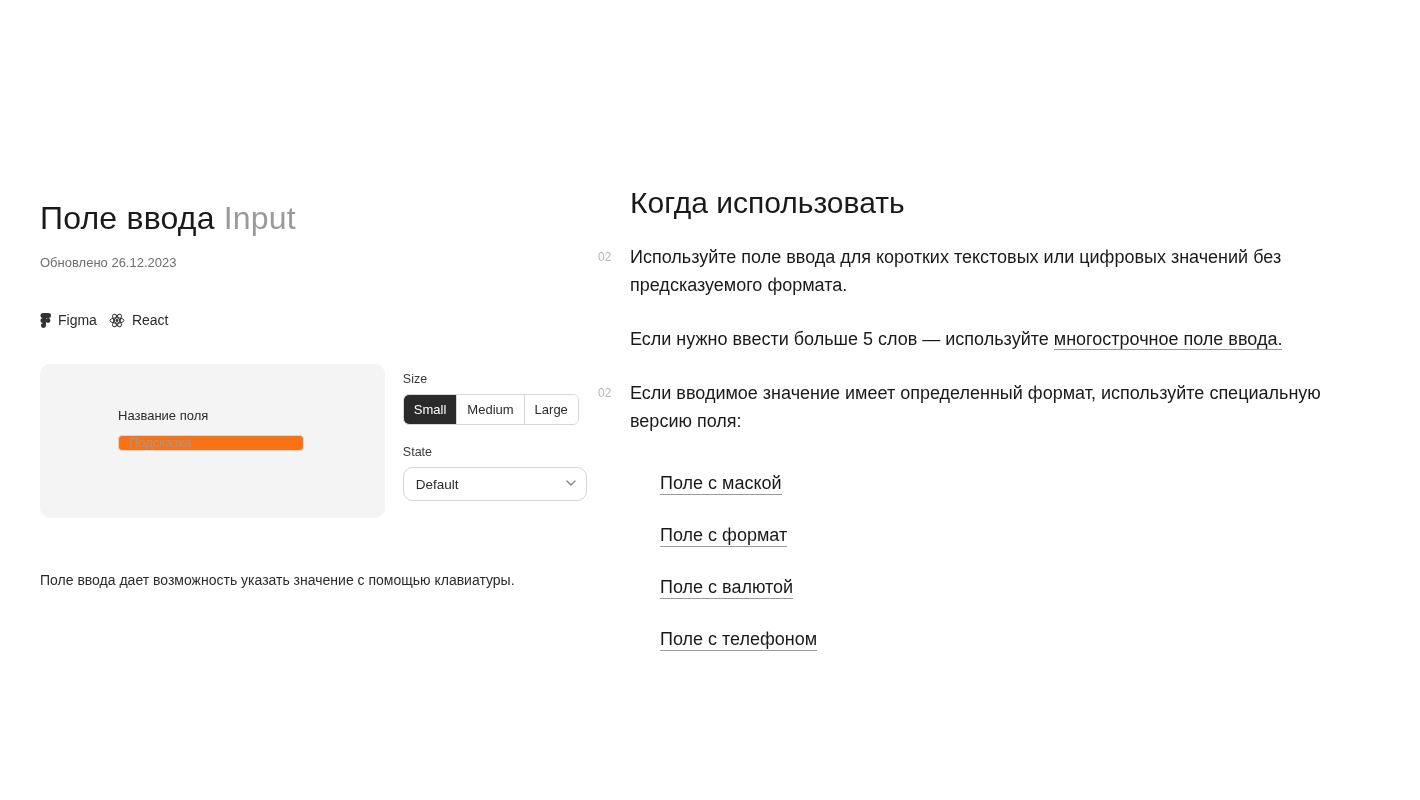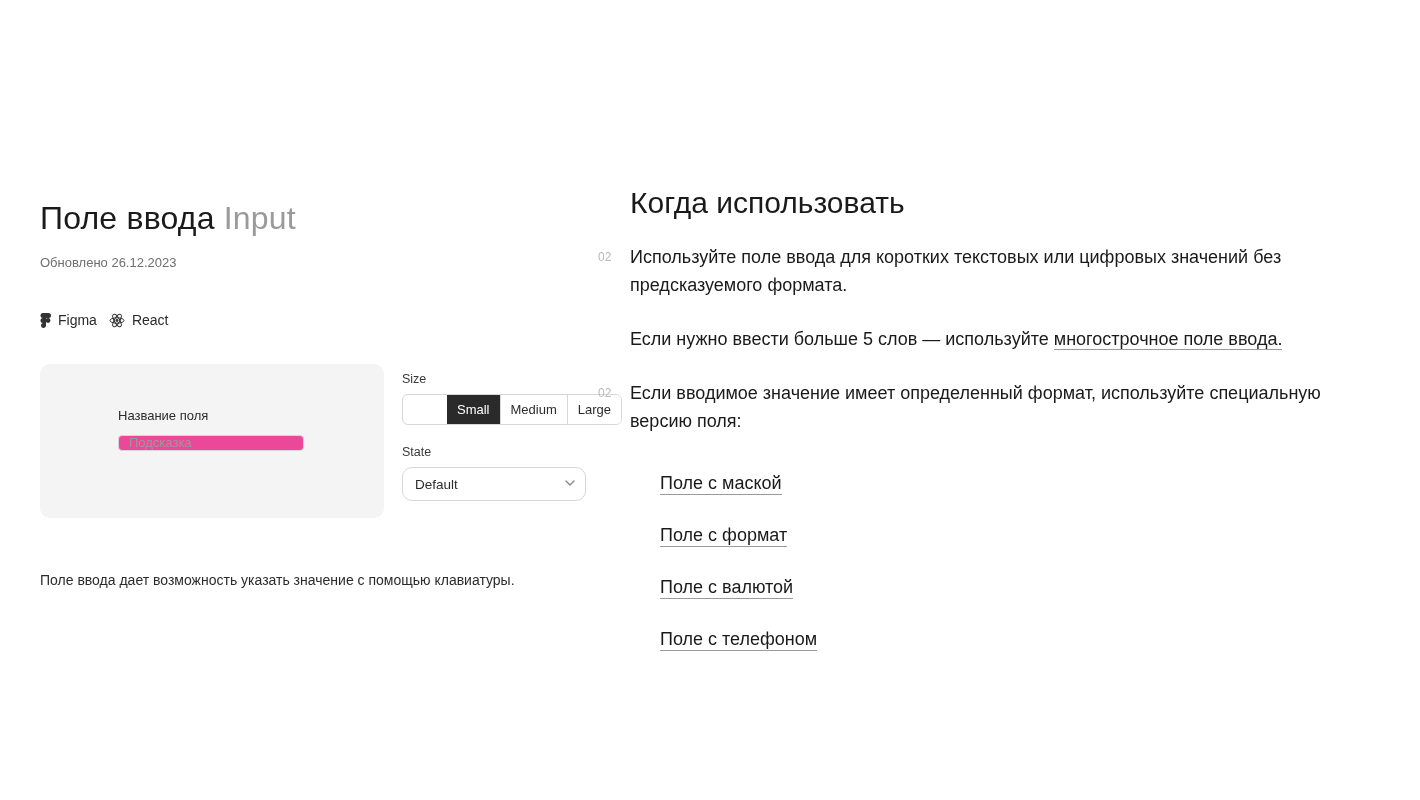--- a/index.html
+++ b/index.html
@@ -66,21 +66,21 @@
   .demo-label {
     font-size: 13px;
     color: #2b2b2b;
     margin-bottom: 10px;
   }
   .demo-input {
     width: 186px;
     height: 16px;
     border: 1px solid #d7d7d7;
     border-radius: 4px;
-    background: #ec4899;
+    background: #f97316;
     font-size: 13px;
     padding: 0 10px;
     color: #333;
   }
   .demo-input::placeholder { color: #9a9a9a; }
 
   .controls {
     width: 188px;
     padding-top: 8px;
   }
@@ -88,21 +88,20 @@
     font-size: 12.5px;
     color: #3a3a3a;
     margin-bottom: 8px;
   }
   .seg {
     display: inline-flex;
     border: 1px solid #d7d7d7;
     border-radius: 6px;
     overflow: hidden;
     margin-bottom: 20px;
-    padding-left: 44px;
   }
   .seg-btn {
     font-size: 13px;
     padding: 7px 10px;
     background: #fff;
     color: #2b2b2b;
     border: none;
     border-right: 1px solid #d7d7d7;
     cursor: pointer;
   }

